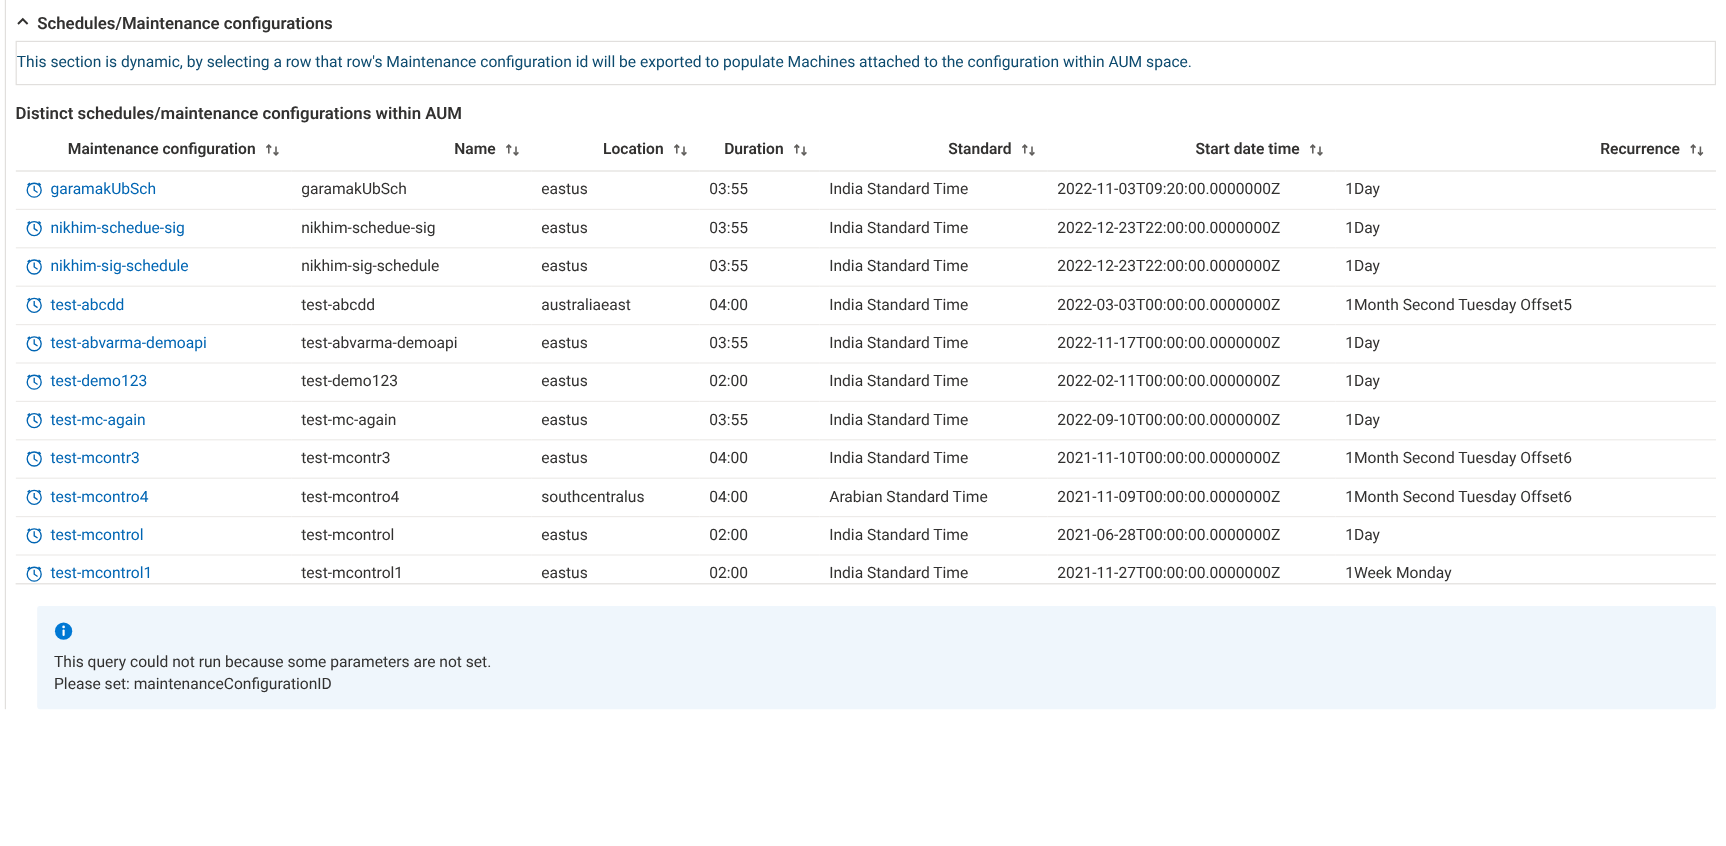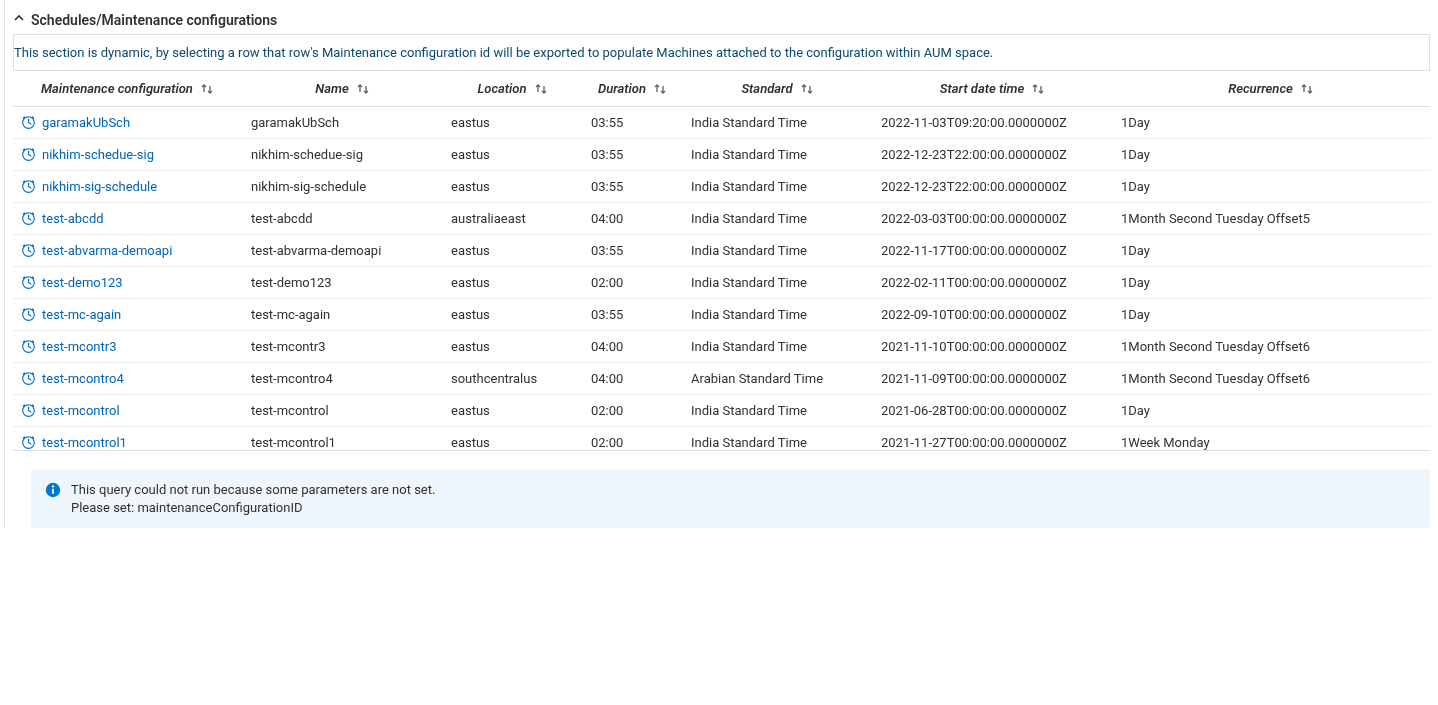--- a/index.html
+++ b/index.html
@@ -66,23 +66,22 @@
     font-weight: 600;
     font-size: 13px;
     padding: 10px 8px 10px 8px;
     border-bottom: 1px solid #e1dfdd;
     white-space: nowrap;
     position: relative;
   }
   table.data thead th .th-content {
     display: flex;
     align-items: center;
-    justify-content: center;
+    justify-content: flex-end;
     gap: 6px;
-    font-style: italic;
   }
   .sort-icon {
     display: inline-flex;
     width: 16px;
     height: 14px;
     color: #605e5c;
     flex: 0 0 auto;
   }
   .sort-icon svg { width: 16px; height: 14px; }
 
@@ -124,20 +123,21 @@
   
   .info-box {
     margin: 18px 0 12px 18px;
     background: #eff6fc;
     border-radius: 2px;
     padding: 12px 14px;
     display: flex;
     align-items: flex-start;
     gap: 10px;
     font-size: 13px;
+    flex-direction: column;
   }
   .info-icon {
     width: 16px; height: 16px;
     flex: 0 0 auto;
     color: #0078d4;
     margin-top: 1px;
   }
   .info-icon svg { width: 16px; height: 16px; }
   .info-text { line-height: 1.35; color: #323130; }
 
@@ -158,20 +158,21 @@
           <polyline points="2,8 6,4 10,8"></polyline>
         </svg>
     </span>
     <span>Schedules/Maintenance configurations</span>
   </div>
 
   <div class="border-box">
     <div class="description" style="padding-left:0;">This section is dynamic, by selecting a row that row's Maintenance configuration id will be exported to populate Machines attached to the configuration within AUM space.</div>
   </div>
 
+  <div class="subheading">Distinct schedules/maintenance configurations within AUM</div>
 
   <div class="table-wrap">
     <table class="data">
       <colgroup>
         <col class="c1">
           <col class="c2">
           <col class="c3">
           <col class="c4">
           <col class="c5">
           <col class="c6">

